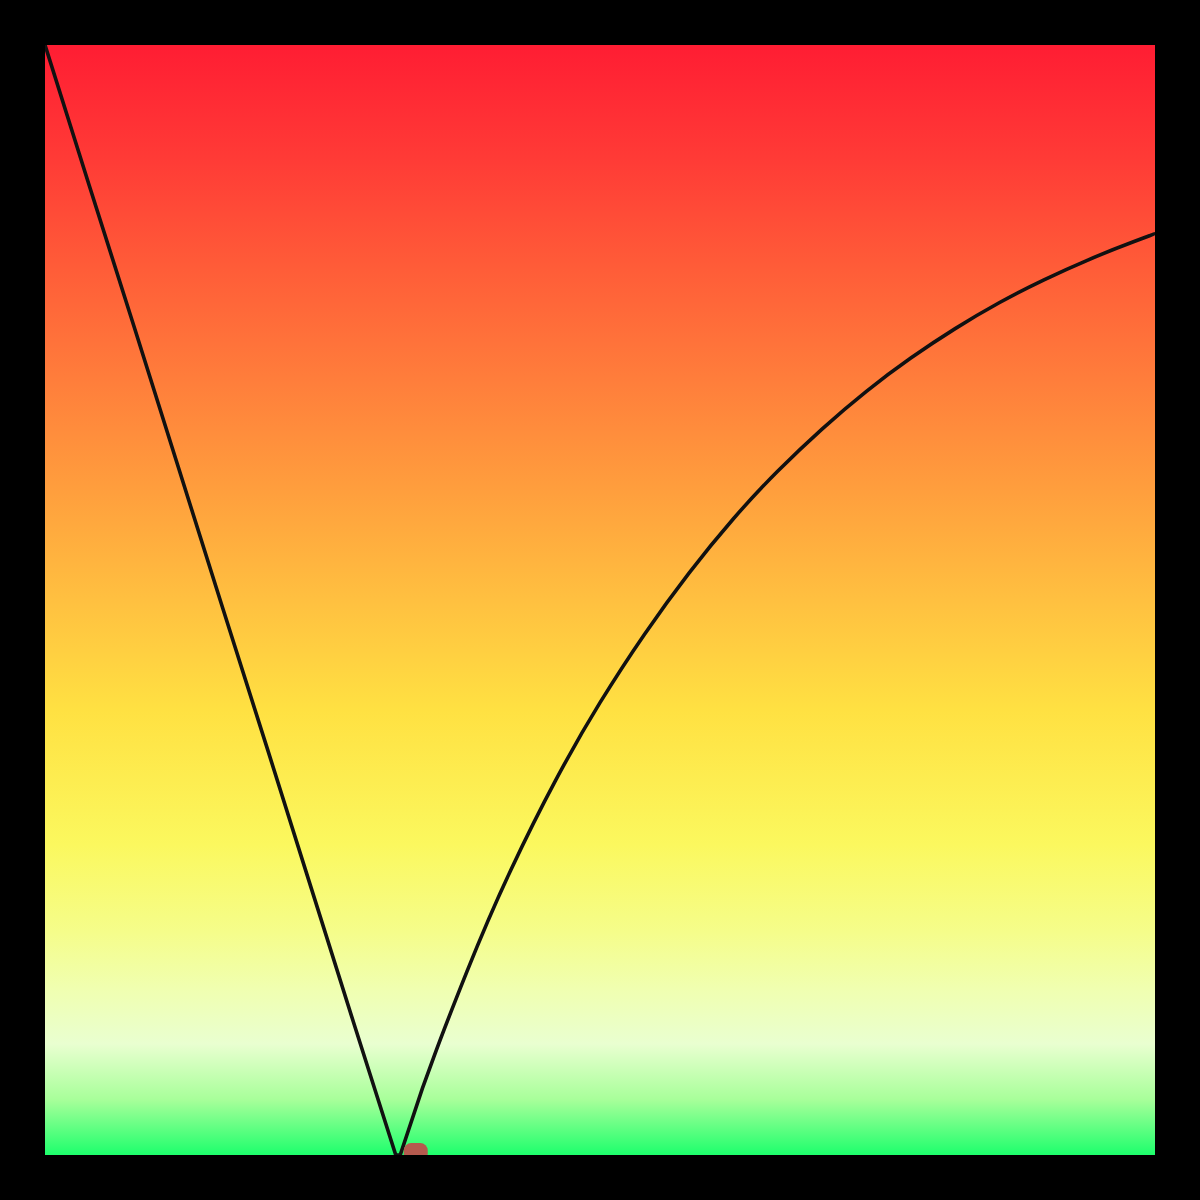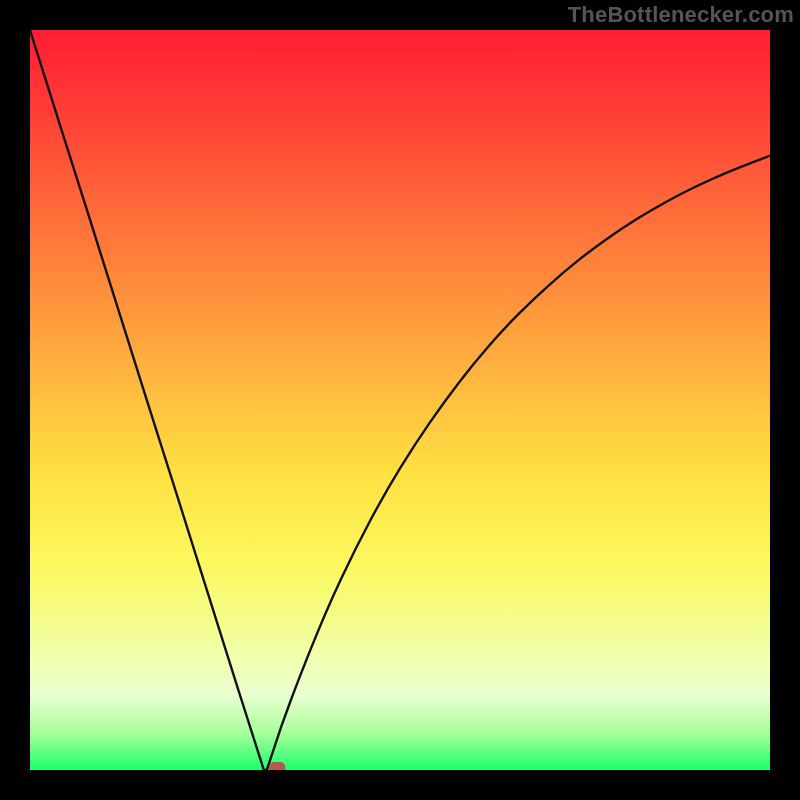--- a/index.html
+++ b/index.html
@@ -57,21 +57,20 @@
     font-size: 22px;
     font-weight: 600;
     letter-spacing: 0.2px;
     user-select: none;
   }
 </style>
 </head>
 <body>
 
 <div class="frame">
-  <div class="watermark">TheBottlenecker.com</div>
   <div class="plot">
     <div class="gradient"></div>
     <svg class="curve" width="740" height="740" viewBox="0 0 740 740" preserveAspectRatio="none">
       <path fill="none" stroke-width="2.4" stroke-linecap="round" d="M 0.00 0.00 L 29.60 93.98 L 59.20 187.22 L 88.80 281.20 L 118.40 375.18 L 148.00 468.42 L 177.60 562.40 L 207.20 656.38 L 233.84 740.00 L 236.80 740.00 L 251.60 695.60 Q 251.60 695.60 259.00 675.25 Q 266.40 654.90 281.20 617.90 Q 296.00 580.90 310.80 549.45 Q 325.60 518.00 340.40 490.25 Q 355.20 462.50 370.00 438.45 Q 384.80 414.40 399.60 392.94 Q 414.40 371.48 429.20 352.24 Q 444.00 333.00 458.80 315.98 Q 473.60 298.96 488.40 284.16 Q 503.20 269.36 518.00 256.04 Q 532.80 242.72 547.60 230.88 Q 562.40 219.04 577.20 208.68 Q 592.00 198.32 606.80 189.07 Q 621.60 179.82 636.40 171.68 Q 651.20 163.54 666.00 156.51 Q 680.80 149.48 695.60 143.19 Q 710.40 136.90 725.20 131.35 T 740.00 125.80" stroke="#111111"></path>
       <rect width="16" height="12" rx="5" ry="5" fill="#b55a4e" x="239.16" y="732.00"></rect>
     </svg>
   </div>
 </div>
 
 </body></html>

